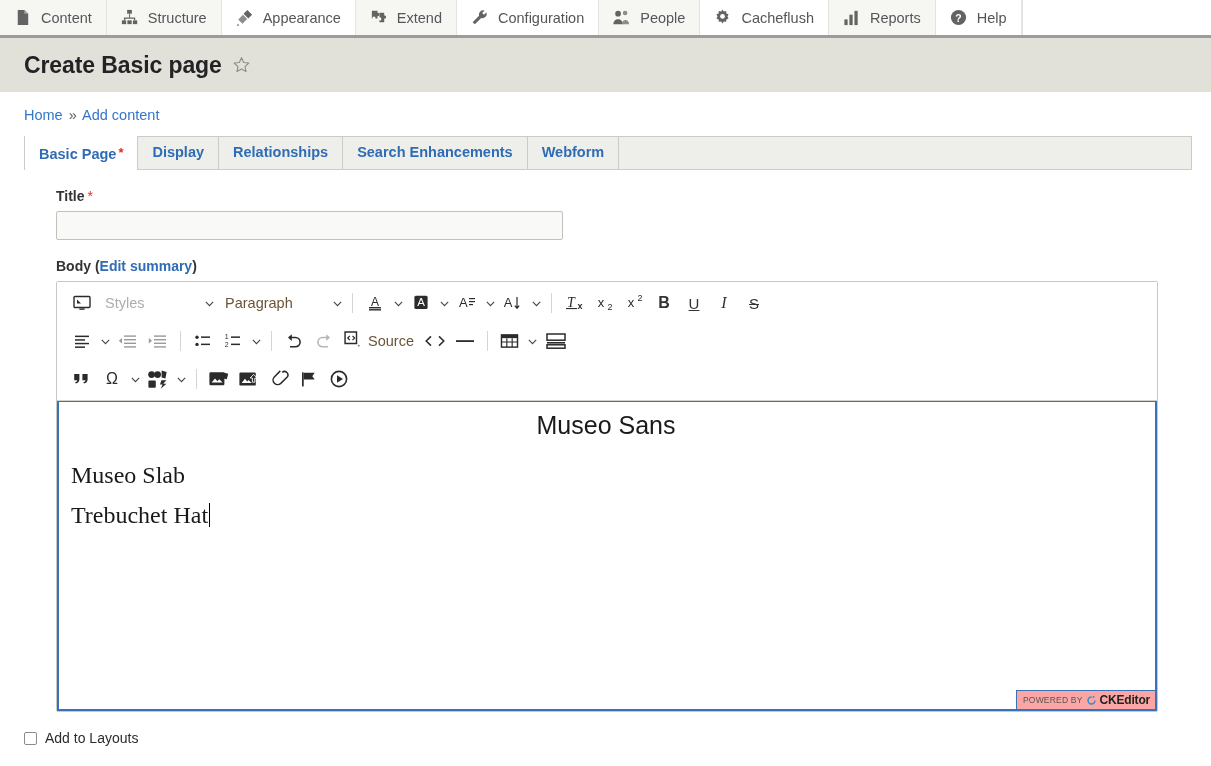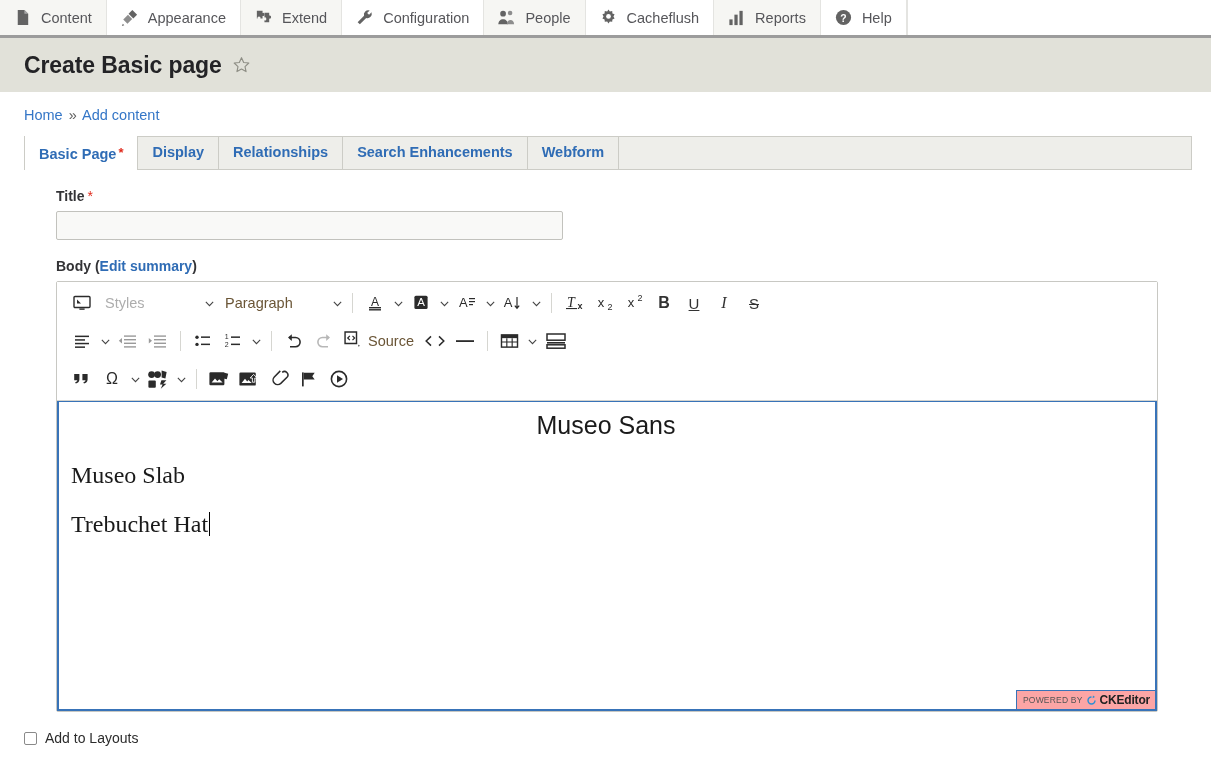--- a/index.html
+++ b/index.html
@@ -211,21 +211,21 @@
     font-family: "Liberation Sans", sans-serif;
     font-size: 25px;
     line-height: 1.1;
     margin-bottom: 22px;
     text-align: center;
   }
   .ck-p.l2 {
     font-family: "Liberation Serif", serif;
     font-size: 24px;
     line-height: 1.15;
-    margin-bottom: 22px;
+    margin-bottom: 13px;
   }
   .ck-p.l3 {
     font-family: "Liberation Serif", serif;
     font-size: 24px;
     line-height: 1.15;
     position: relative;
   }
   .caret-bar {
     display: inline-block;
     width: 1px;
@@ -285,20 +285,32 @@
   <div class="toolbar-item">
     <span class="toolbar-icon">
       <svg viewBox="0 0 20 20">
           <path d="M5 2h7l4 4v12H5z" fill="#636363"></path>
           <path d="M12 2v4h4z" fill="#a8a8a8"></path>
         </svg>
     </span>
     <span>Content</span>
   </div>
 
+  <div class="toolbar-item">
+    <span class="toolbar-icon">
+      <svg viewBox="0 0 20 20">
+          <rect x="7.5" y="2" width="5" height="4" fill="#636363"></rect>
+          <rect x="2" y="13" width="4.5" height="4" fill="#636363"></rect>
+          <rect x="7.8" y="13" width="4.5" height="4" fill="#636363"></rect>
+          <rect x="13.6" y="13" width="4.5" height="4" fill="#636363"></rect>
+          <path d="M9.6 6v4H4.2v3h1.3v-1.8h9.2V13h1.3v-3h-5.4V6z" fill="#636363"></path>
+        </svg>
+    </span>
+    <span>Structure</span>
+  </div>
 
   <div class="toolbar-item alt">
     <span class="toolbar-icon">
       <svg viewBox="0 0 20 20">
           <path d="M13 2l5 5-4 4-5-5z" fill="#636363"></path>
           <path d="M8.4 7.2l4.4 4.4-5 5-4.4-4.4z" fill="#8d8d8d"></path>
           <path d="M3 16.6l1.5 1.5L2 19z" fill="#636363"></path>
         </svg>
     </span>
     <span>Appearance</span>

